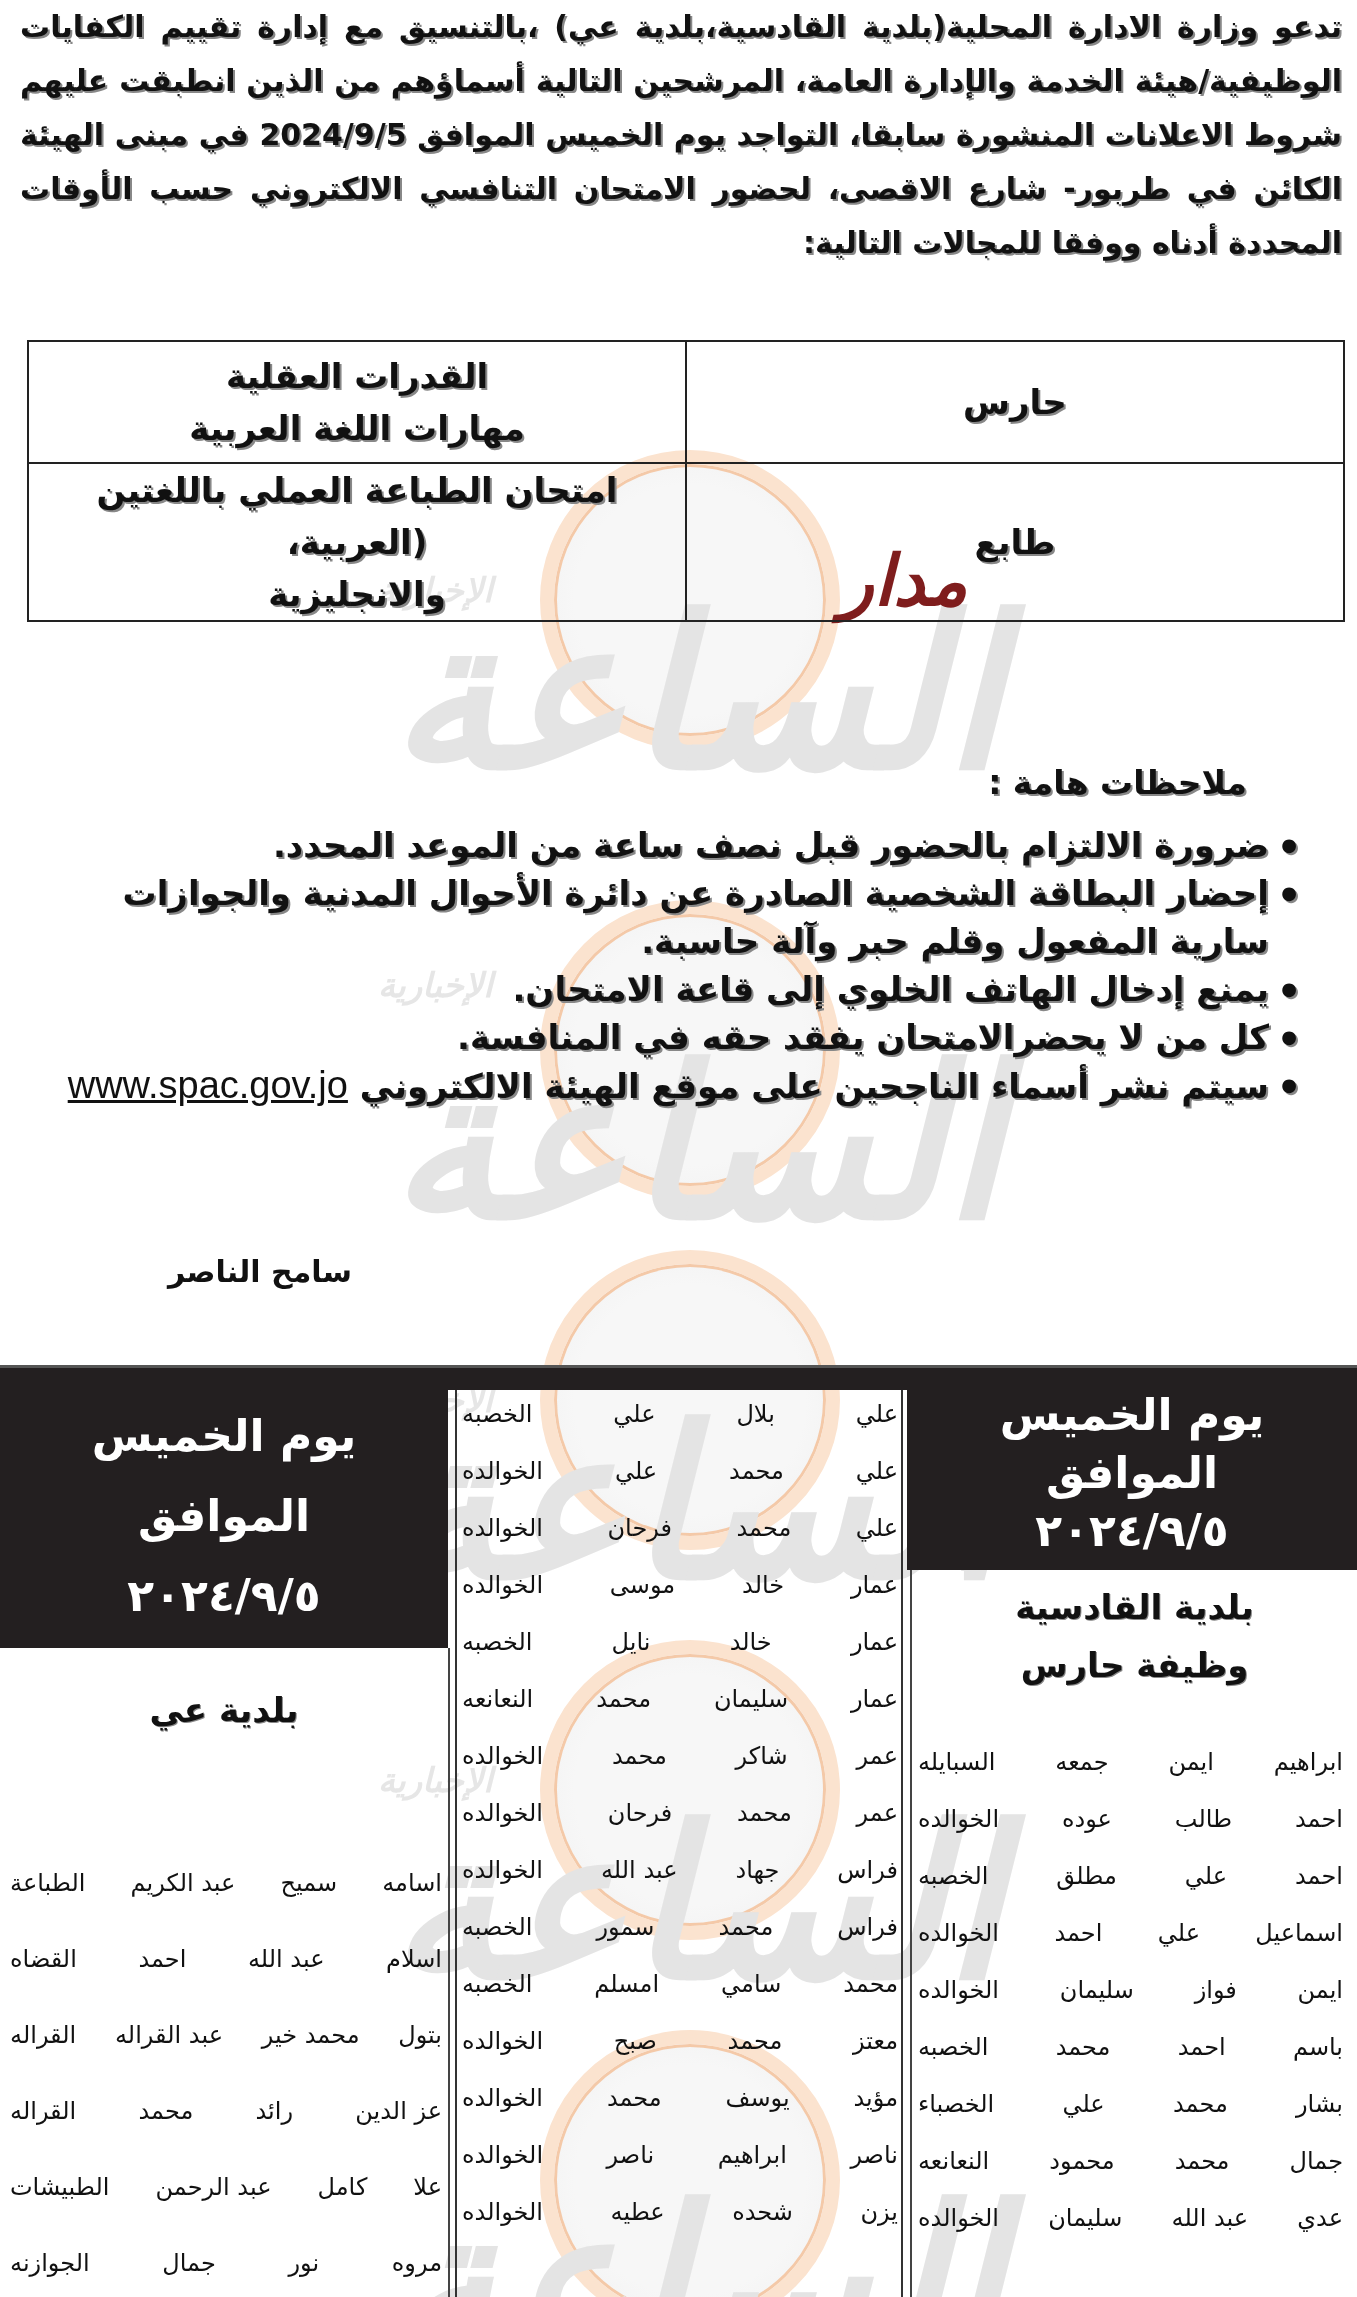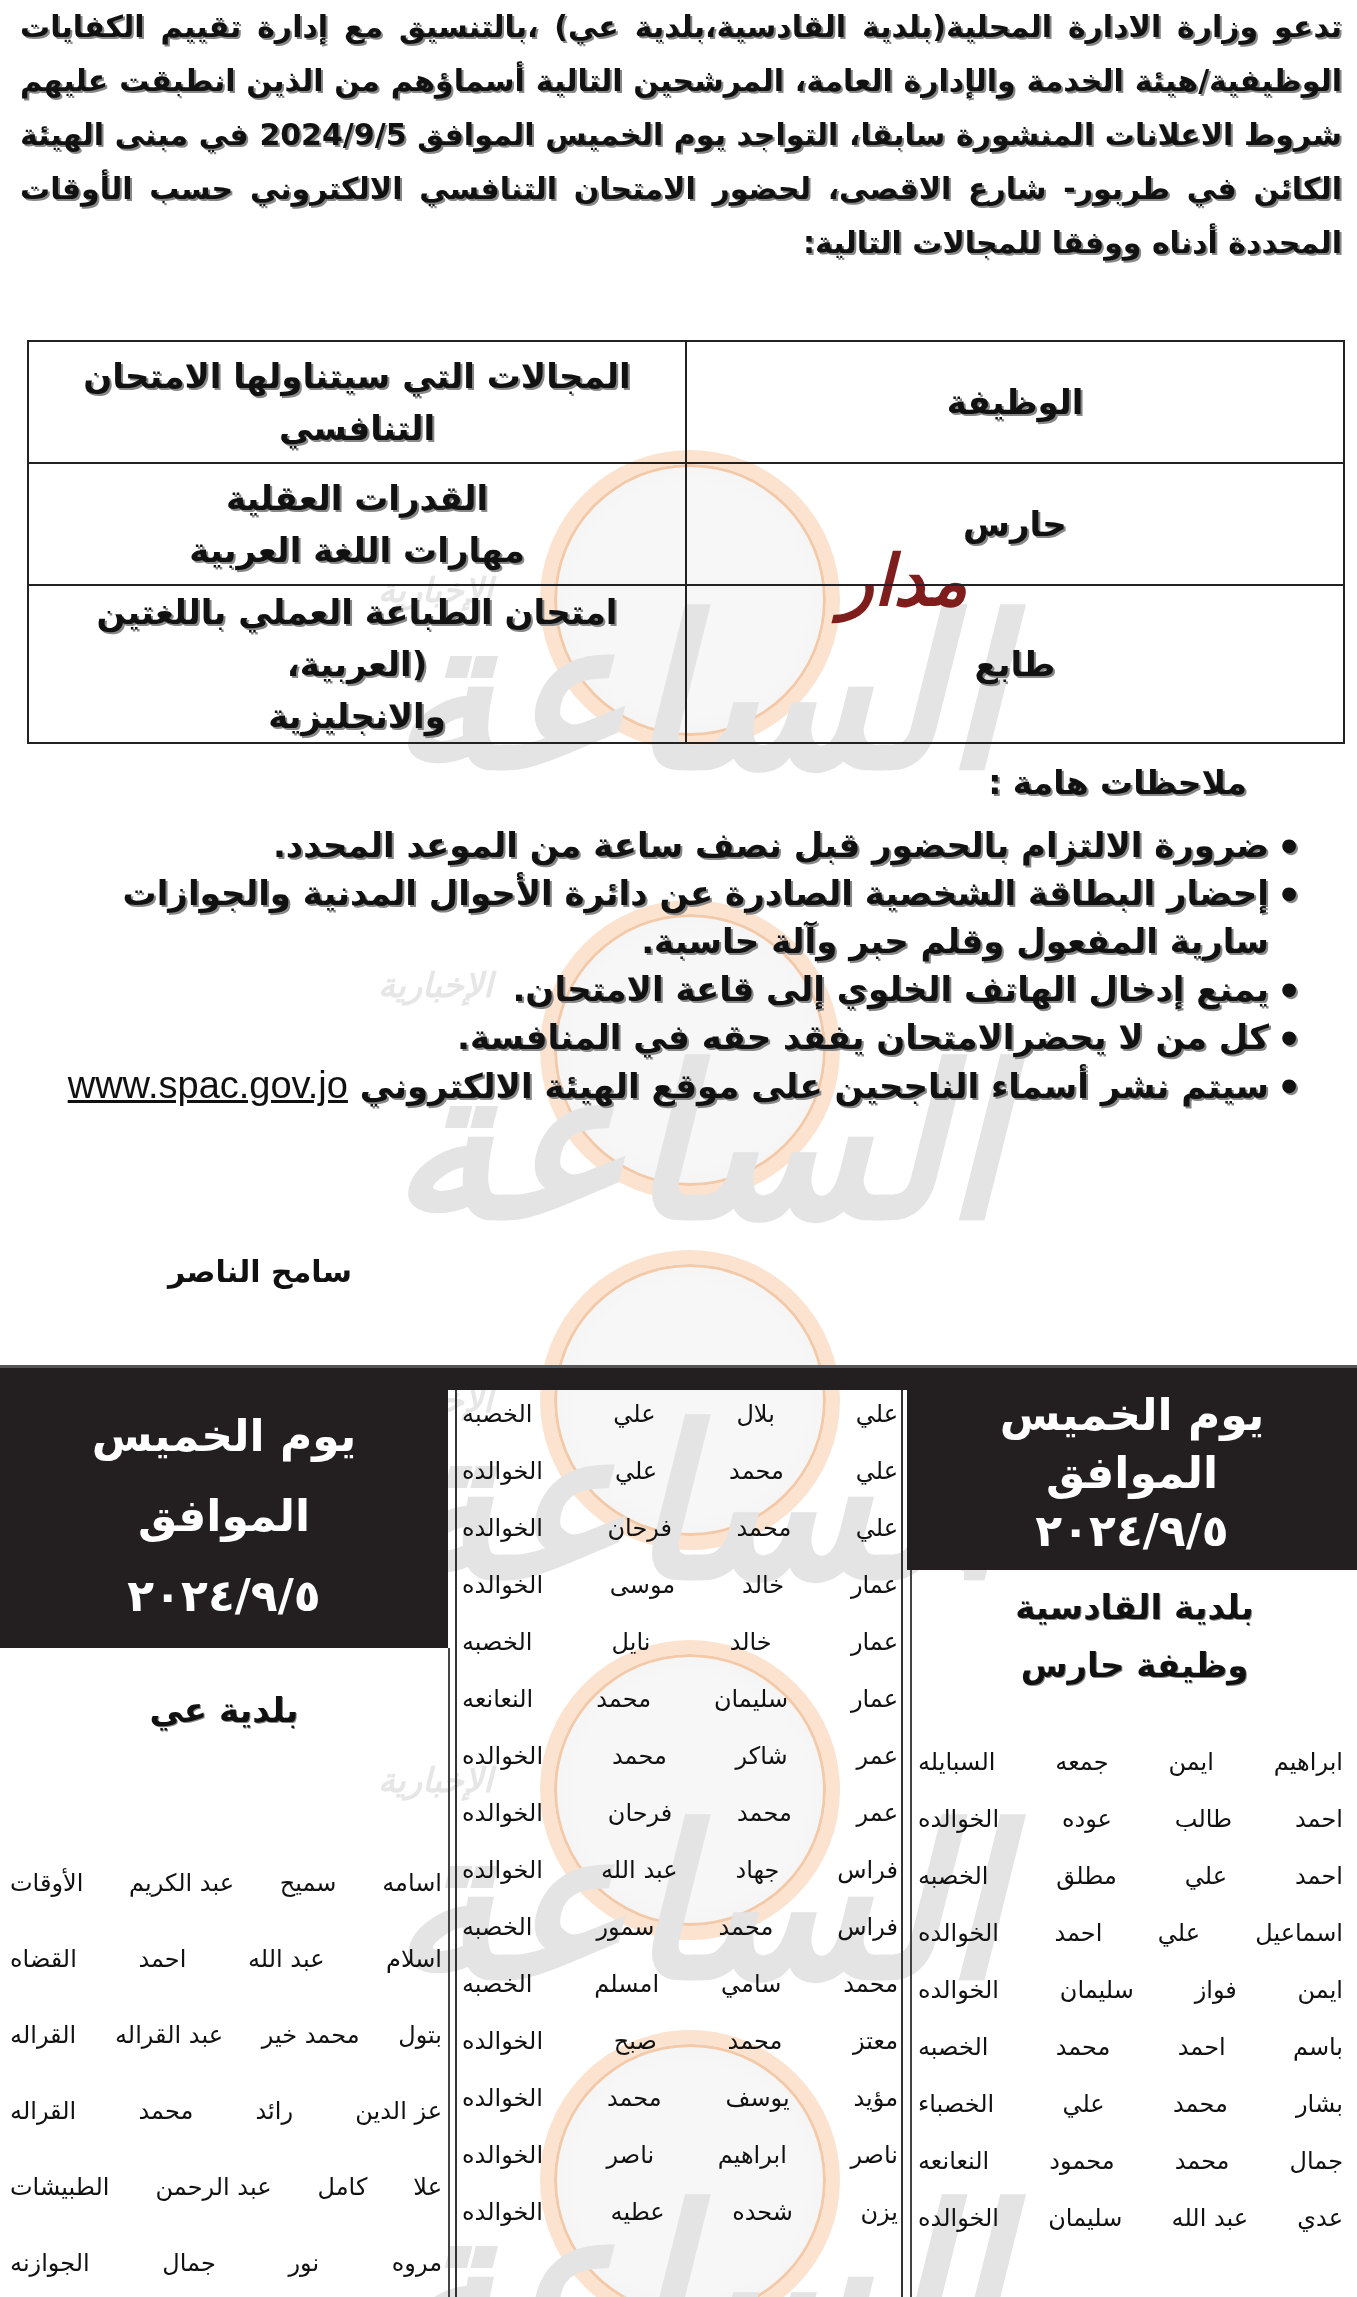--- a/index.html
+++ b/index.html
@@ -84,27 +84,20 @@
 <div class="wm wm-clock" style="left:540px; top:2030px;"></div>
 <div class="wm wm-text-big" style="left:390px; top:2180px;">الساعة</div>
 
 <div class="content intro">
   <p>تدعو وزارة الادارة المحلية(بلدية القادسية،بلدية عي) ،بالتنسيق مع إدارة تقييم الكفايات الوظيفية/هيئة الخدمة والإدارة العامة، المرشحين التالية أسماؤهم من الذين انطبقت عليهم شروط الاعلانات المنشورة سابقا، التواجد يوم الخميس الموافق 2024/9/5 في مبنى الهيئة الكائن في طربور- شارع الاقصى، لحضور الامتحان التنافسي الالكتروني حسب الأوقات المحددة أدناه ووفقا للمجالات التالية:</p>
 </div>
 
 <div class="content exam-table">
   <table>
     <tbody>
-        <tr>
-      <td class="col-job">الوظيفة</td>
-      <td class="areas">
-        <div>المجالات التي سيتناولها الامتحان</div>
-        <div>التنافسي</div>
-      </td>
-    </tr>
     <tr>
       <td class="col-job">حارس</td>
       <td class="areas">
         <div>القدرات العقلية</div>
         <div>مهارات اللغة العربية</div>
       </td>
     </tr>
     <tr>
       <td class="col-job">طابع</td>
       <td class="areas">
@@ -309,21 +302,21 @@
       <span>عطيه</span>
       <span>الخوالده</span>
     </div>
   </div>
 
 <div class="content names names-left" id="names-left">
     <div class="row">
       <span>اسامه</span>
       <span>سميح</span>
       <span>عبد الكريم</span>
-      <span>الأوقات</span>
+      <span>الطباعة</span>
     </div>
     <div class="row">
       <span>اسلام</span>
       <span>عبد الله</span>
       <span>احمد</span>
       <span>القضاه</span>
     </div>
     <div class="row">
       <span>بتول</span>
       <span>محمد خير</span>

